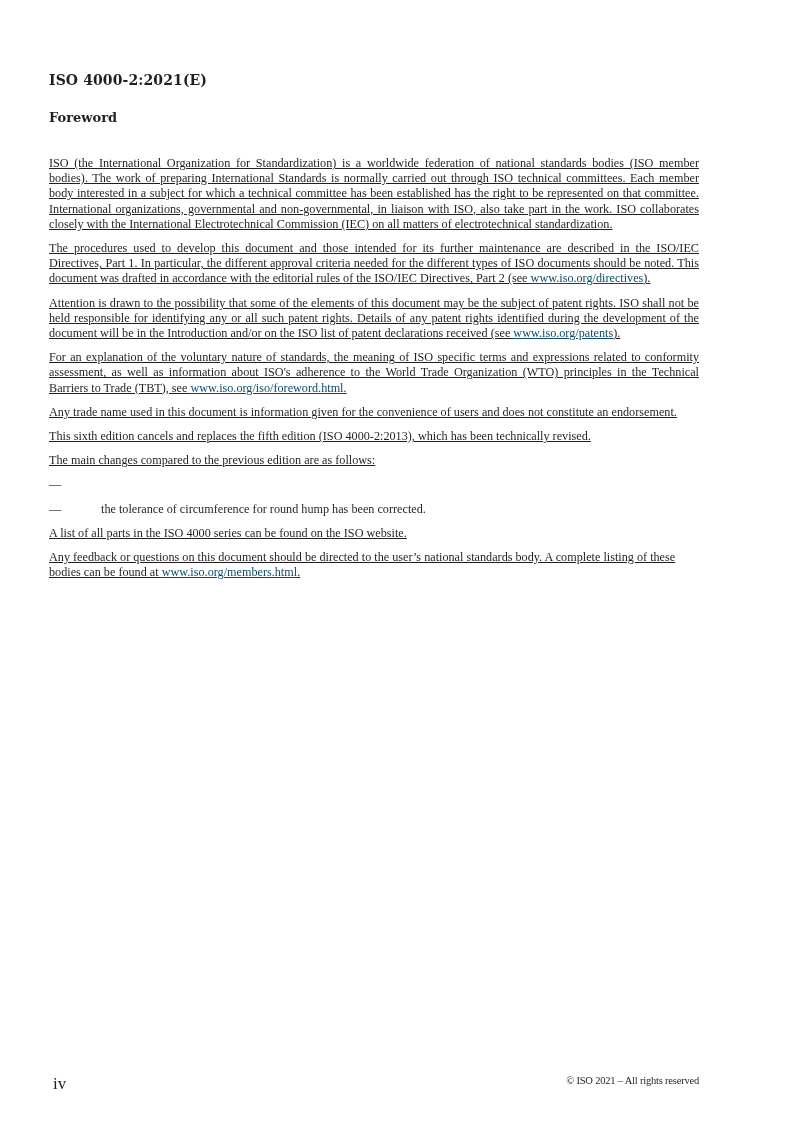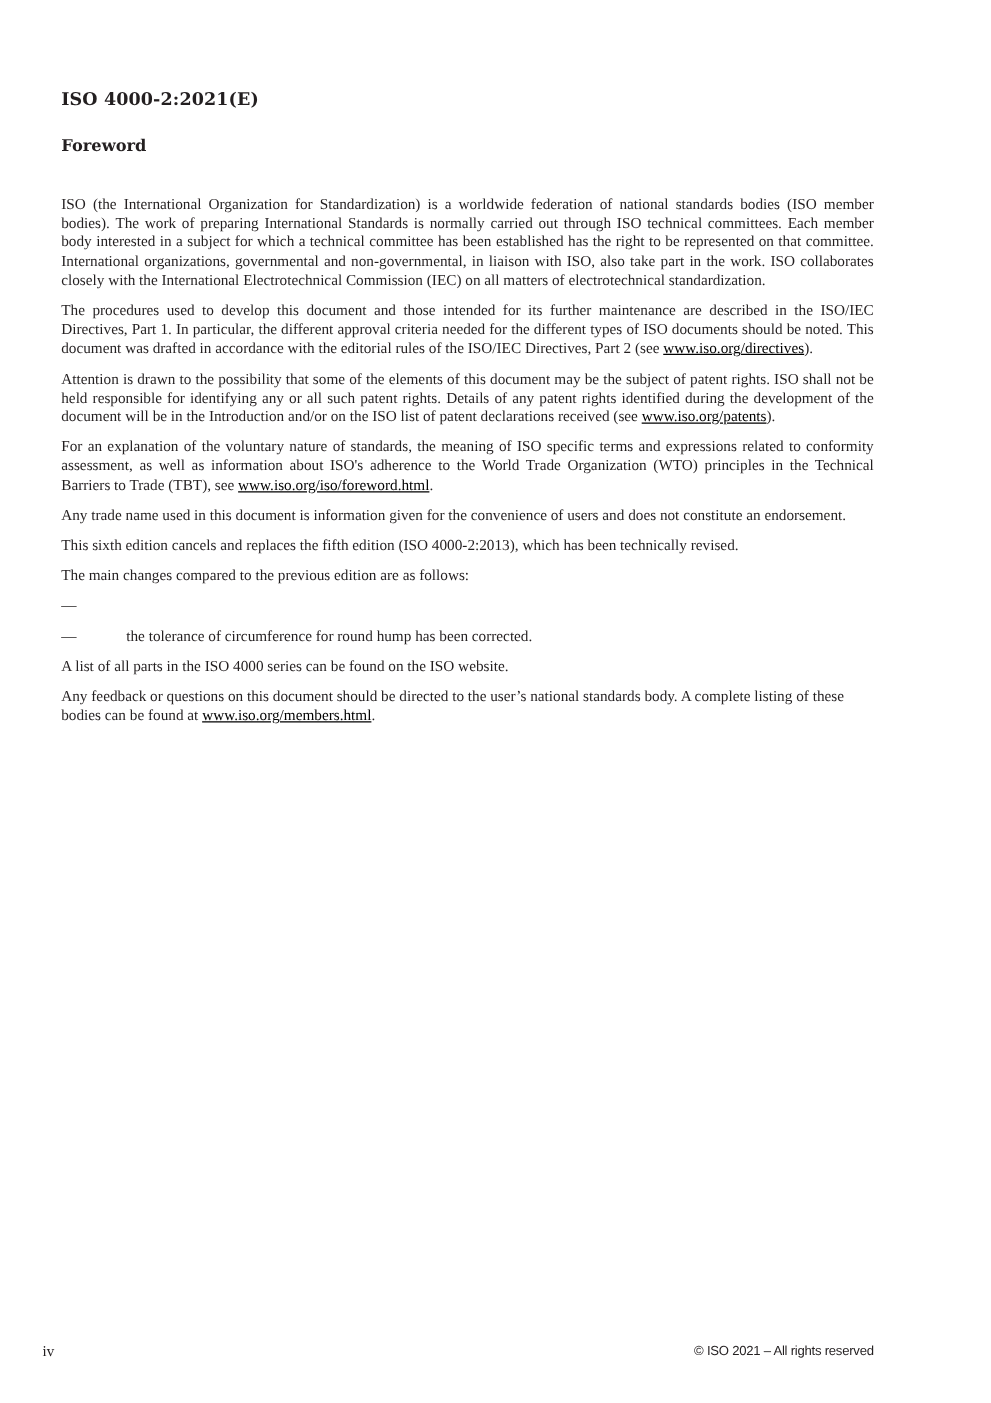--- a/index.html
+++ b/index.html
@@ -3,27 +3,27 @@
 <meta charset="utf-8">
 <style>
   html, body { margin:0; padding:0; background:#ffffff; }
   body { width:793px; height:1122px; position:relative; overflow:hidden;
          font-family:"DejaVu Serif", "Liberation Serif", serif; color:#231f20; }
   .page-header { position:absolute; left:49px; top:46px; font-weight:bold;
                  font-size:14px; letter-spacing:0.1px;margin-top:26px; }
   .title { position:absolute; left:49px; top:110px; font-weight:bold; font-size:13px; margin:0; }
   .content { position:absolute; left:49px; top:156px; width:650px; font-size:12.2px; line-height:15.2px;
              font-family:"Liberation Serif", "DejaVu Serif", serif; }
-  .content p { margin:0 0 9px 0; text-align:justify; }
+  .content p { margin:0 0 9px 0; text-align:justify;text-decoration:underline; }
   .content p.nojust { text-align:left; }
-  a { color:#000000; text-decoration:underline; }
+  a { color:#0c4a6e; text-decoration:underline; }
   .dash-item { display:flex; margin:0 0 9px 0; }
   .dash-item .dash { width:52px; flex:none; }
-  .footer-left { position:absolute; left:34px; top:1074px; font-size:12px; font-family:"Liberation Serif", serif; }
-  .footer-right { position:absolute; right:94px; top:1075px; font-size:10.5px; font-family:Liberation Sans, sans-serif; letter-spacing:-0.2px; }
+  .footer-left { position:absolute; left:53px; top:1074px; font-size:17px; font-family:"Liberation Serif", serif; }
+  .footer-right { position:absolute; right:94px; top:1075px; font-size:10.5px; font-family:Liberation Serif, serif; letter-spacing:-0.2px; }
 </style>
 </head>
 <body>
 
 <div class="page-header">ISO 4000-2:2021(E)</div>
 
 <h1 class="title">Foreword</h1>
 
 <div class="content">
   <p>ISO (the International Organization for Standardization) is a worldwide federation of national standards bodies (ISO member bodies). The work of preparing International Standards is normally carried out through ISO technical committees. Each member body interested in a subject for which a technical committee has been established has the right to be represented on that committee. International organizations, governmental and non-governmental, in liaison with ISO, also take part in the work. ISO collaborates closely with the International Electrotechnical Commission (IEC) on all matters of electrotechnical standardization.</p>

